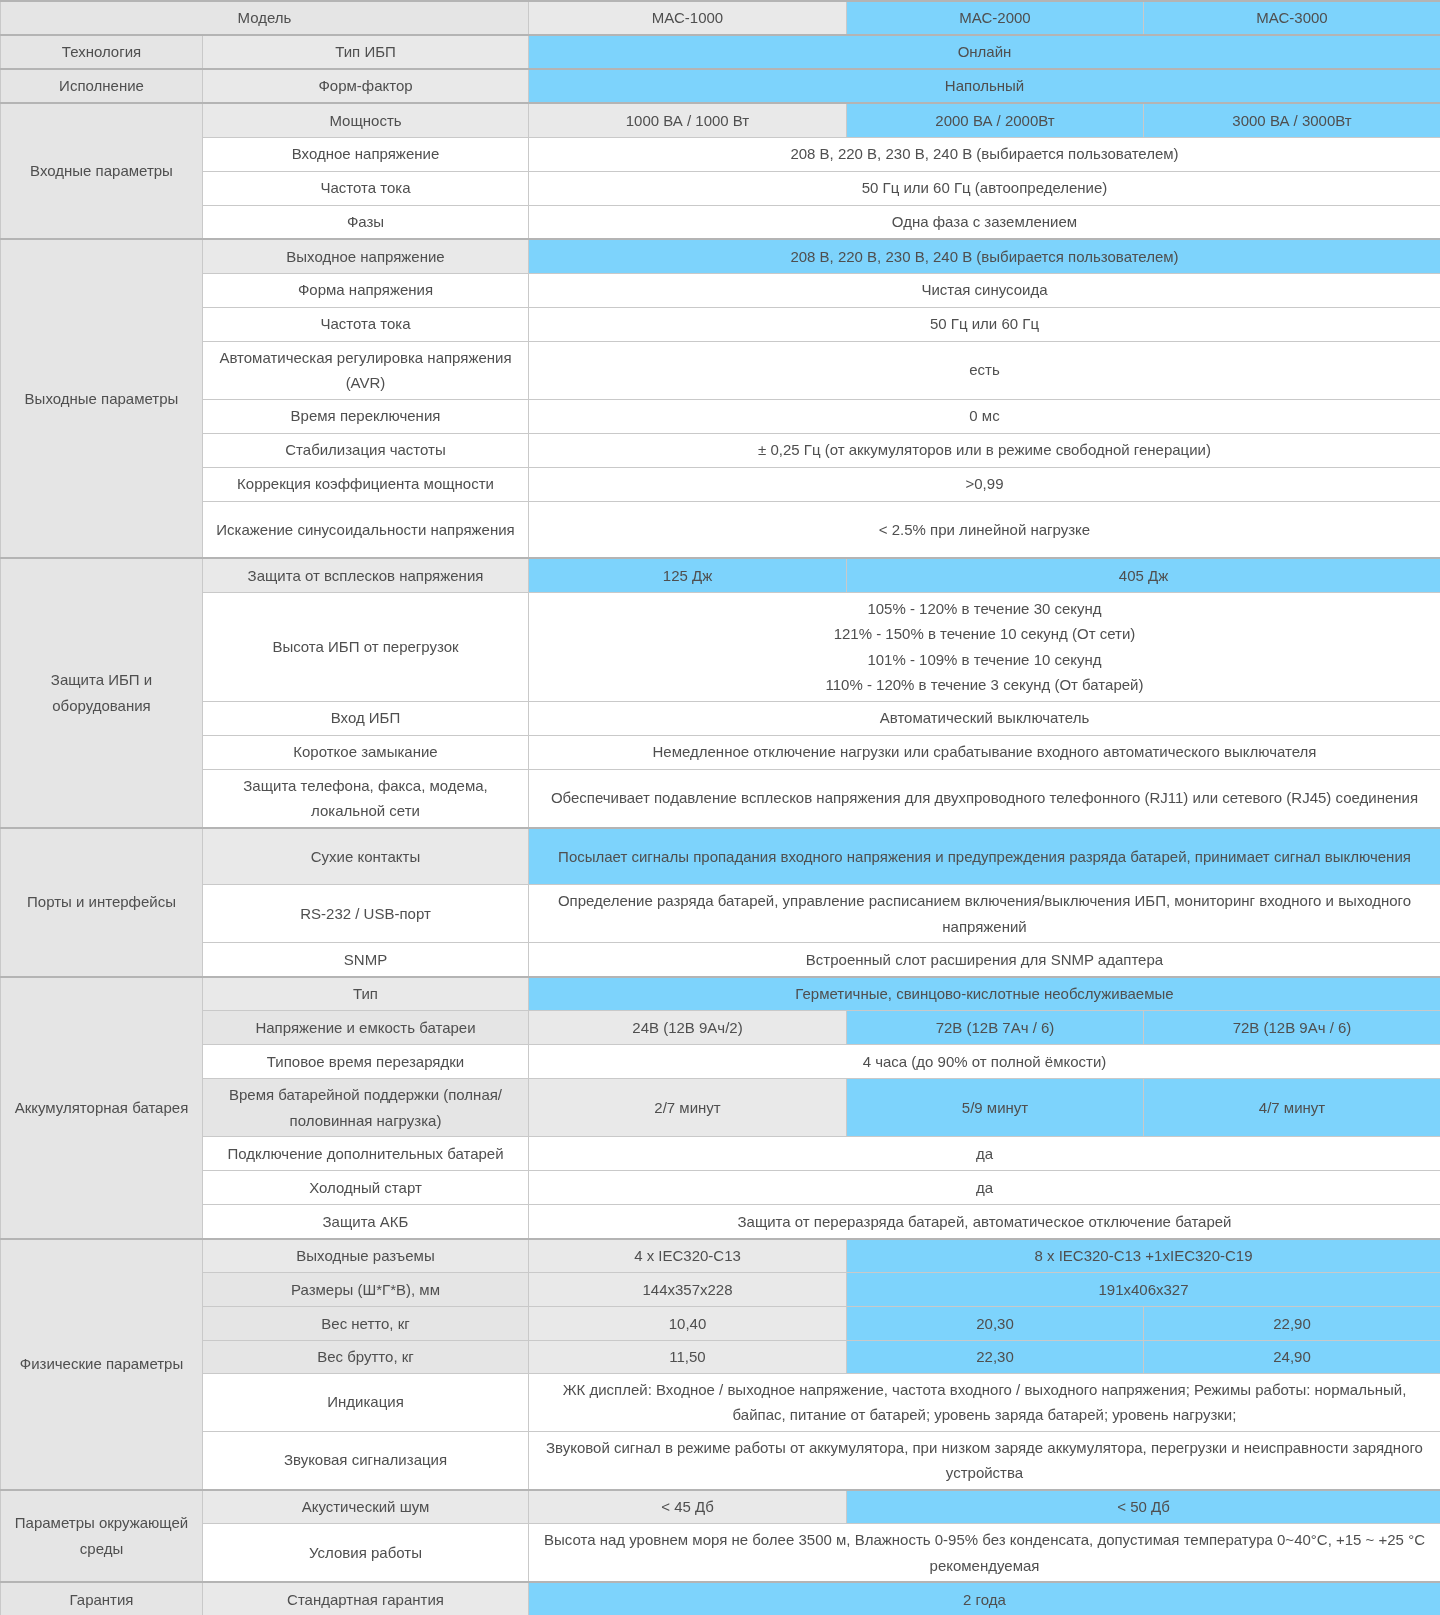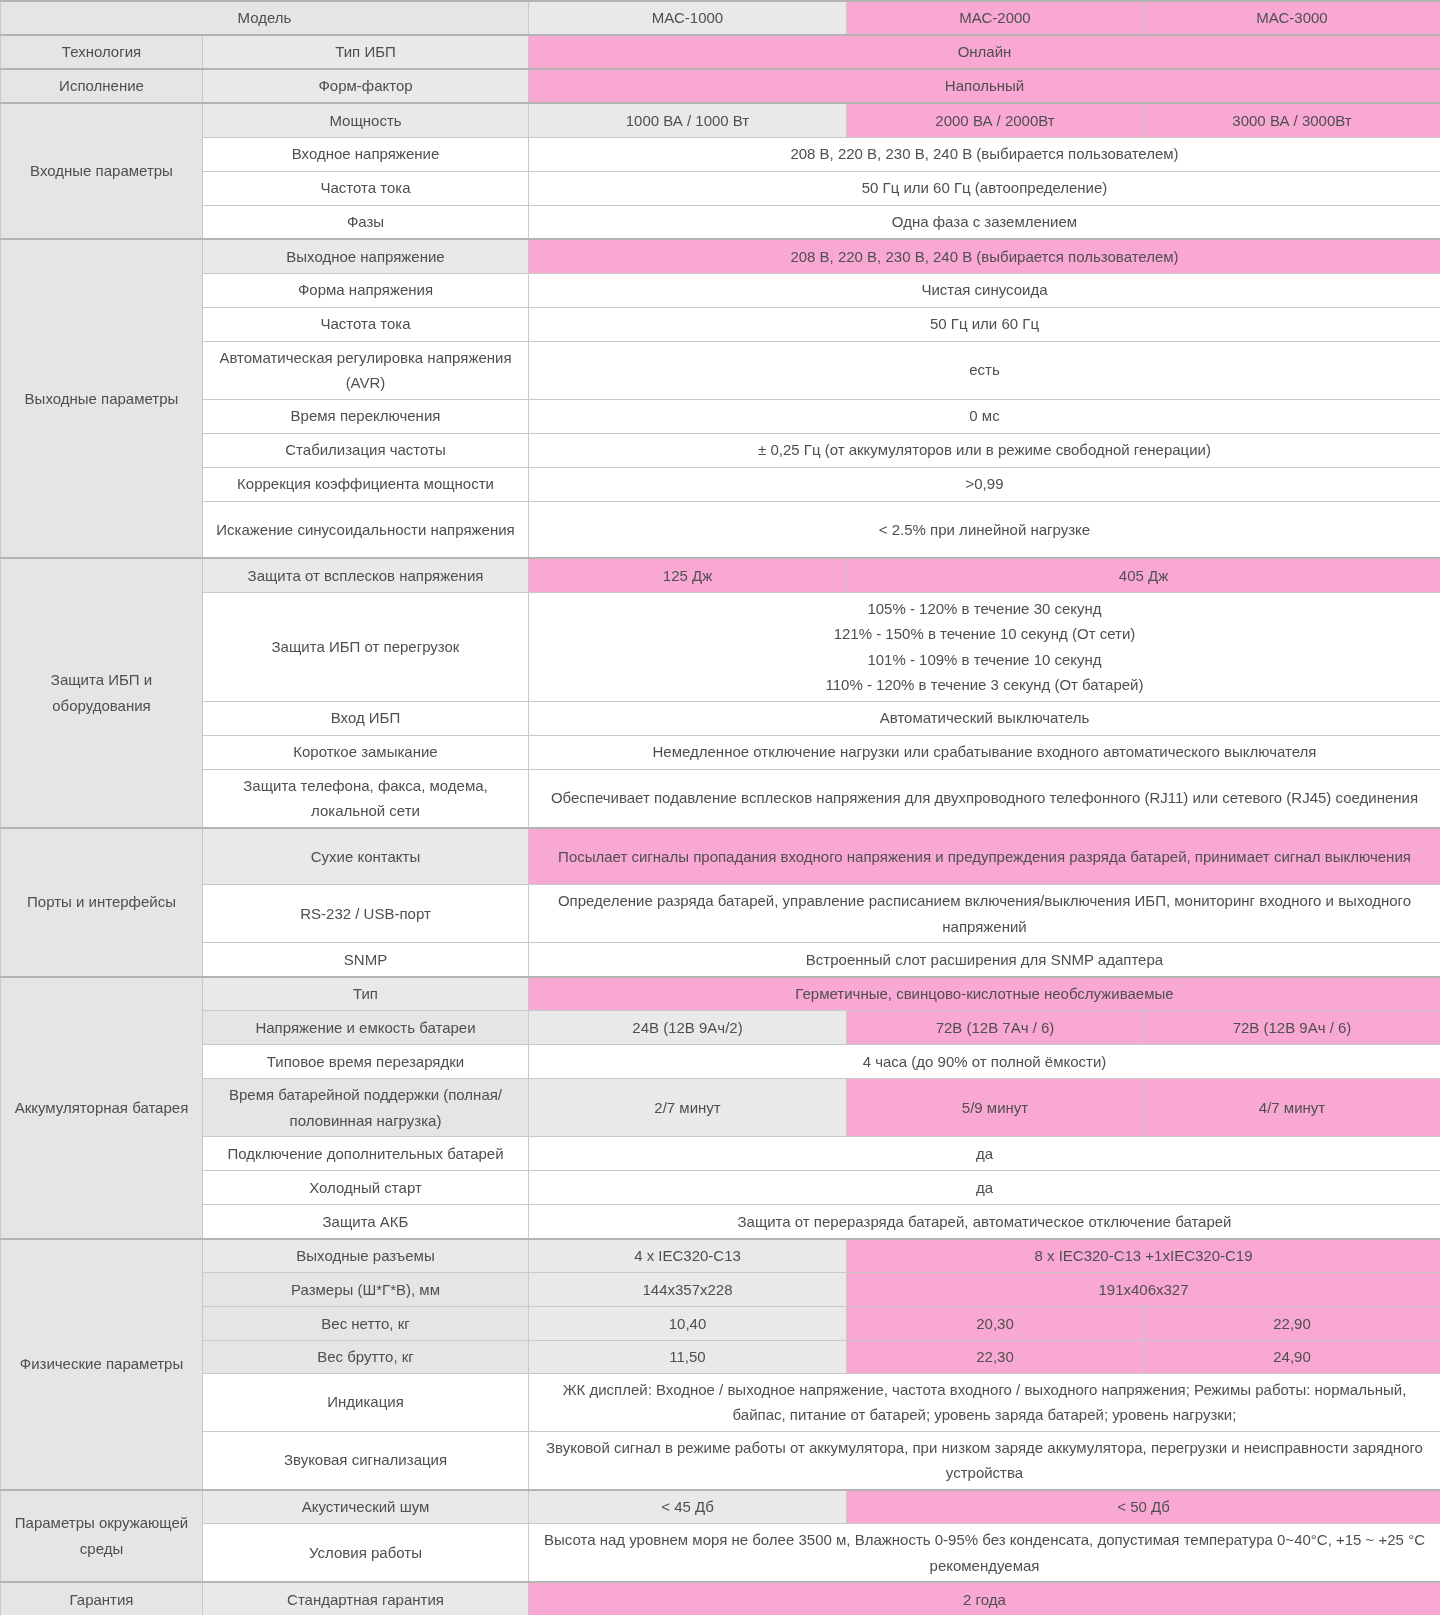--- a/index.html
+++ b/index.html
@@ -25,21 +25,21 @@
     line-height: 1.7;
     padding: 3px 12px;
     white-space: pre-line;
     overflow: hidden;
   }
   tr.section-start > td {
     border-top: 2px solid #b4b4b4;
   }
   .bg-pink  { background: #e5e5e5; }
   .bg-gl    { background: #e9e9e9; } 
-  .bg-gd    { background: #f9a8d4; } 
+  .bg-gd    { background: #7dd3fc; } 
   .bg-white { background: #ffffff; }
 </style>
 </head>
 <body>
 
 <div id="spec-wrap">
   <table class="spec">
     <colgroup>
       <col style="width:202px">
       <col style="width:326px">
@@ -116,21 +116,21 @@
           <td class="bg-white">Искажение синусоидальности напряжения</td>
           <td colspan="3" class="bg-white">&lt; 2.5% при линейной нагрузке</td>
         </tr>
         <tr class="section-start" style="height: 34px;">
           <td rowspan="5" class="bg-pink">Защита ИБП и оборудования</td>
           <td class="bg-gl">Защита от всплесков напряжения</td>
           <td class="bg-gd">125 Дж</td>
           <td colspan="2" class="bg-gd">405 Дж</td>
         </tr>
         <tr style="height: 106px;">
-          <td class="bg-white">Защита ИБП от перегрузок</td>
+          <td class="bg-white">Высота ИБП от перегрузок</td>
           <td colspan="3" class="bg-white">105% - 120% в течение 30 секунд
 121% - 150% в течение 10 секунд (От сети)
 101% - 109% в течение 10 секунд
 110% - 120% в течение 3 секунд (От батарей)</td>
         </tr>
         <tr style="height: 34px;">
           <td class="bg-white">Вход ИБП</td>
           <td colspan="3" class="bg-white">Автоматический выключатель</td>
         </tr>
         <tr style="height: 34px;">

